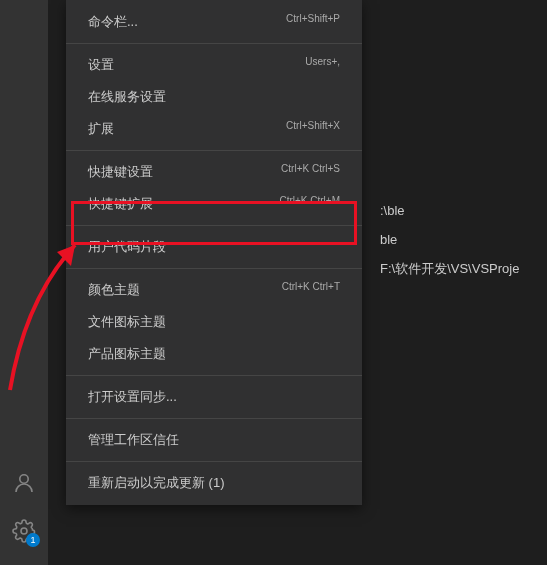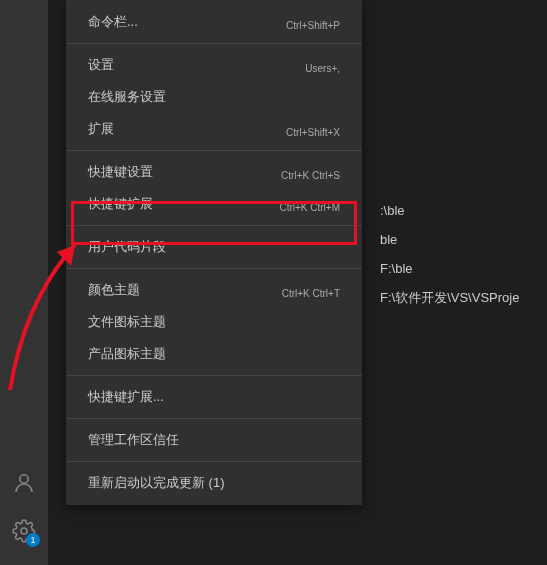--- a/index.html
+++ b/index.html
@@ -56,21 +56,21 @@
     left: 66px;
     top: 0;
     width: 296px;
     background: #303031;
     box-shadow: 0 4px 12px rgba(0,0,0,0.5);
     padding: 6px 0;
   }
   .menu-item {
     display: flex;
     justify-content: space-between;
-    align-items: flex-end;
+    align-items: flex-start;
     padding: 7px 22px;
     color: #ccc;
     cursor: default;
     white-space: nowrap;
   }
   .menu-item .shortcut { color: #aaa; font-size: 10px; }
   .menu-sep {
     height: 1px;
     background: #454545;
     margin: 5px 0;
@@ -101,21 +101,20 @@
     line-height: 29px;
     white-space: nowrap;
   }
 </style>
 </head>
 <body>
 
 <div class="bg-paths">
   <div>:\ble</div>
   <div>ble</div>
-  <div>F:\ble</div>
   <div>F:\软件开发\VS\VSProje</div>
 </div>
 
 <div class="activity-bar">
   <div class="activity-icon">
     <svg viewBox="0 0 24 24" fill="none" stroke="currentColor" stroke-width="1.6">
       <circle cx="12" cy="8" r="4.2"></circle>
       <path d="M4 21c0-4.4 3.6-8 8-8s8 3.6 8 8"></path>
     </svg>
   </div>
@@ -168,21 +167,21 @@
   <div class="menu-item">
     <span>文件图标主题</span>
     <span class="shortcut"></span>
   </div>
   <div class="menu-item">
     <span>产品图标主题</span>
     <span class="shortcut"></span>
   </div>
   <div class="menu-sep"></div>
   <div class="menu-item">
-    <span>快捷键扩展...</span>
+    <span>打开设置同步...</span>
     <span class="shortcut"></span>
   </div>
   <div class="menu-sep"></div>
   <div class="menu-item">
     <span>管理工作区信任</span>
     <span class="shortcut"></span>
   </div>
   <div class="menu-sep"></div>
   <div class="menu-item">
     <span>重新启动以完成更新 (1)</span>

